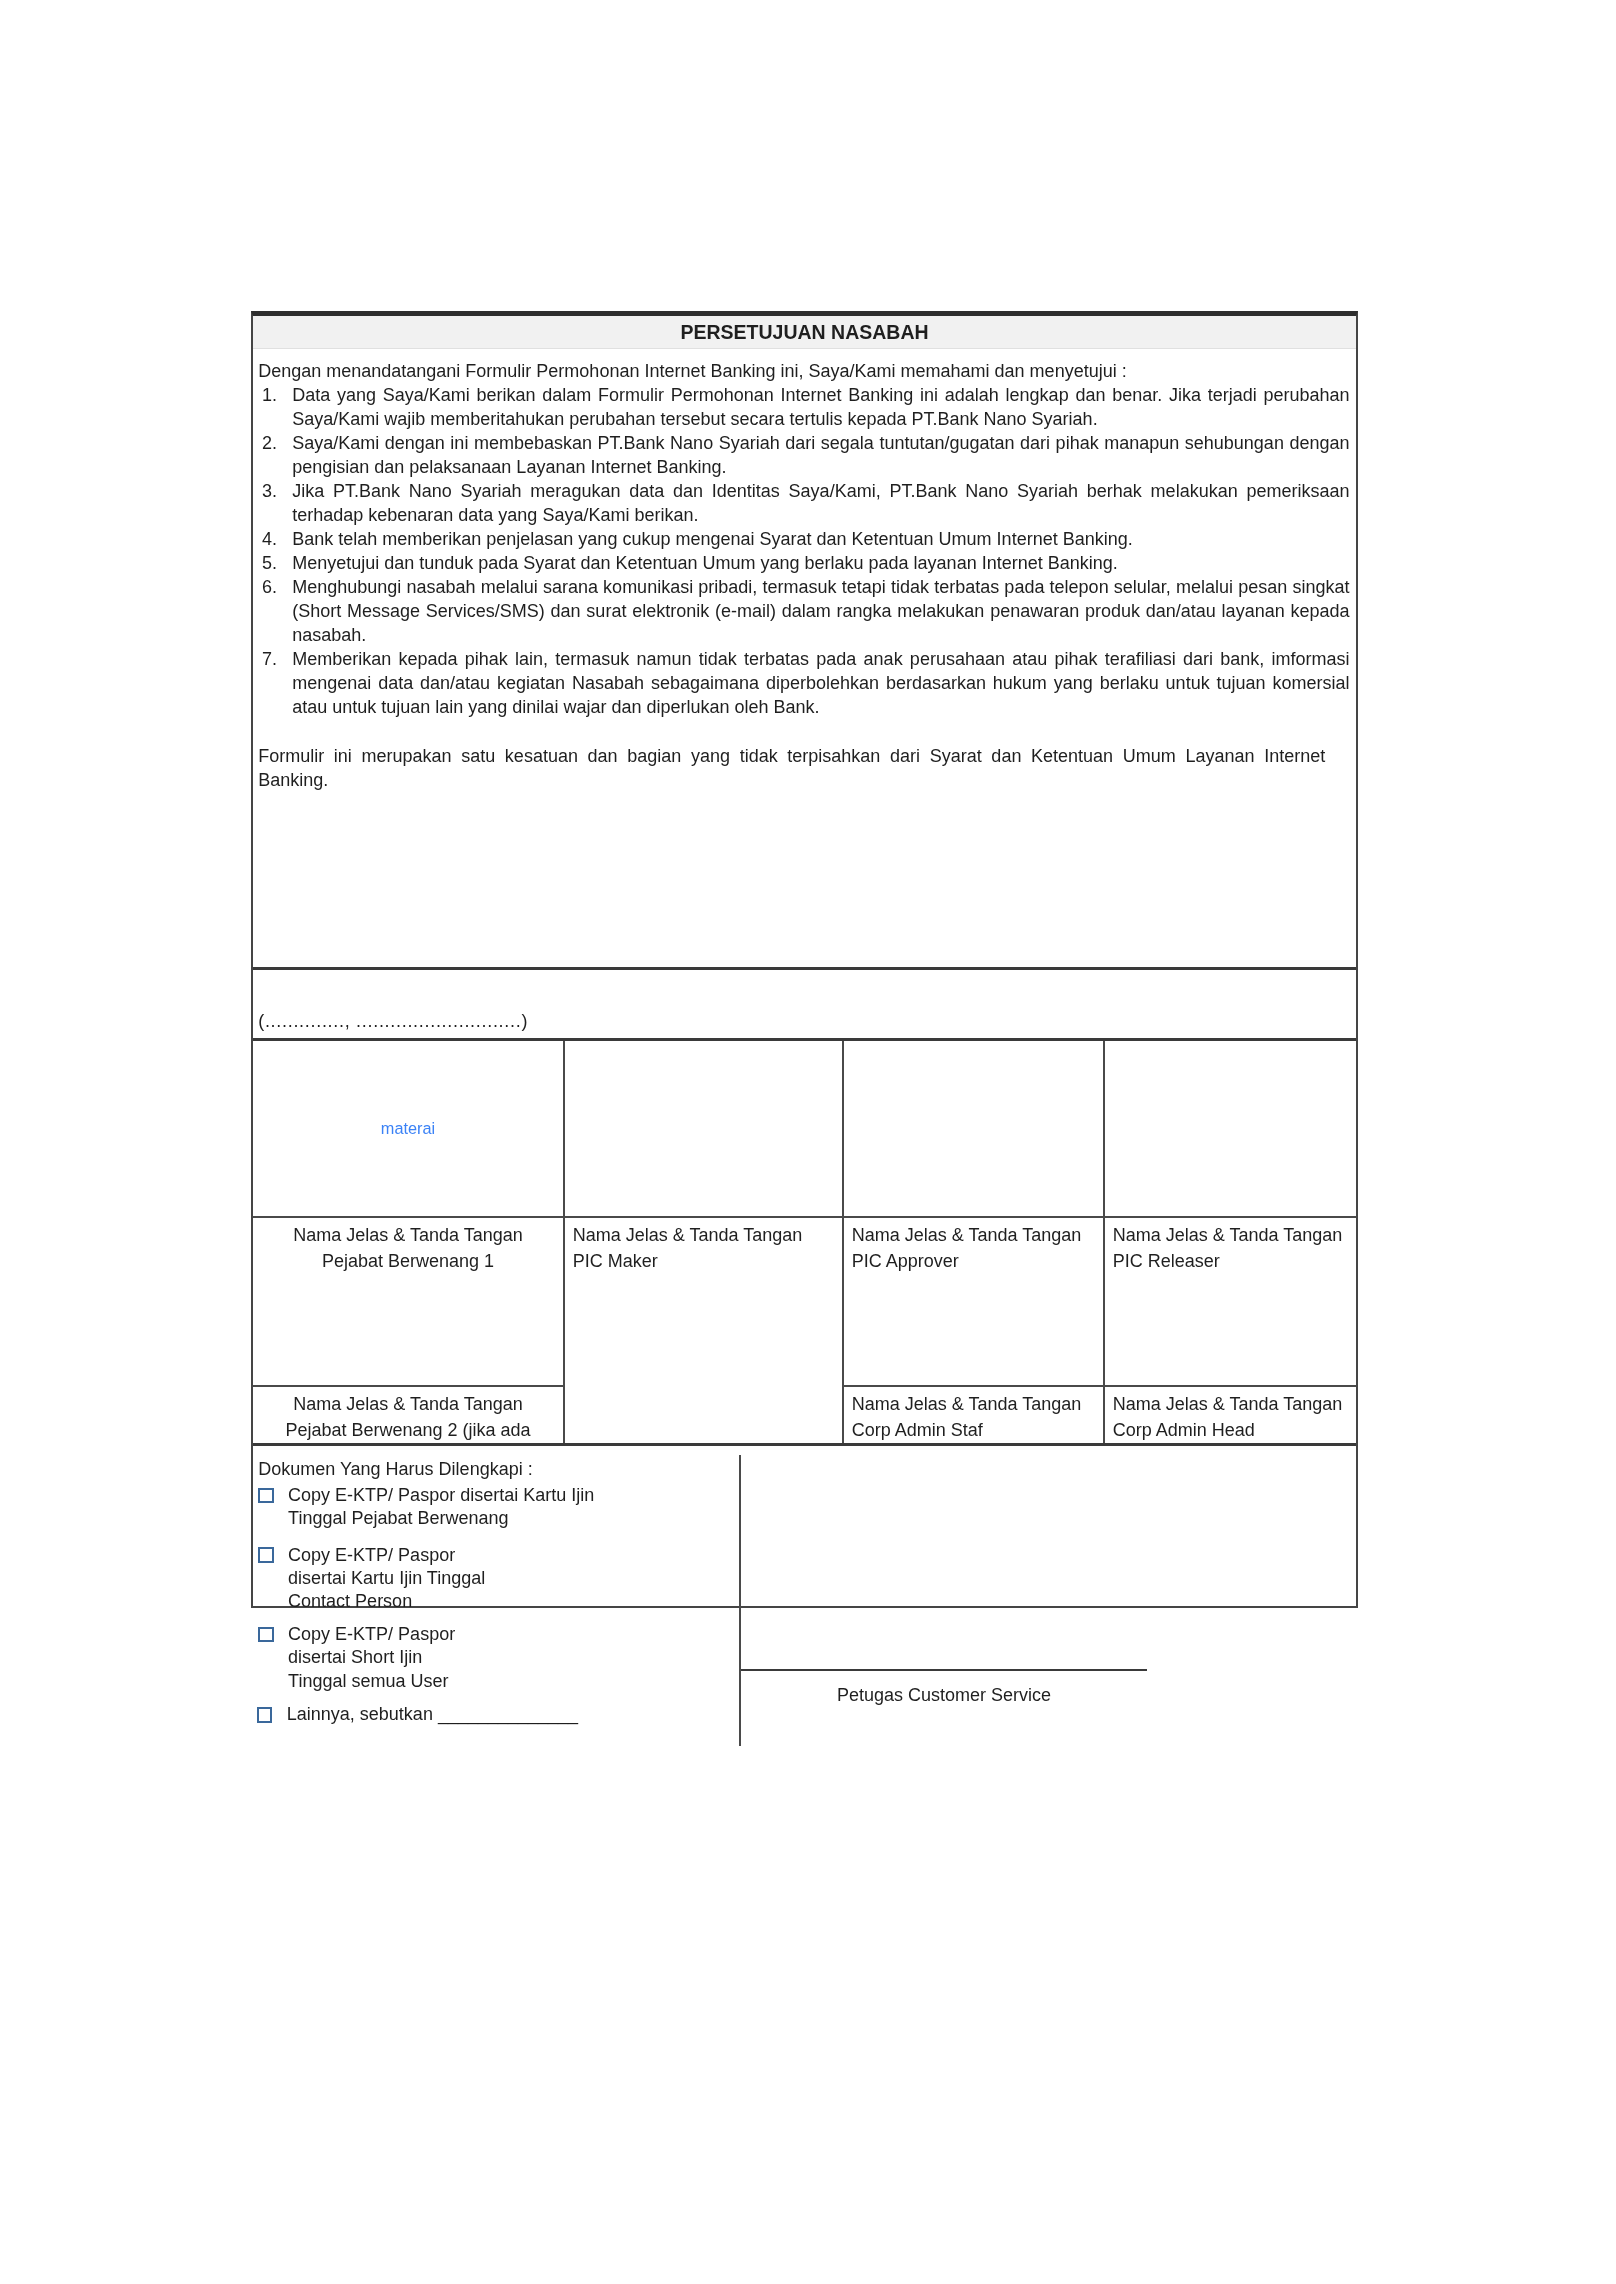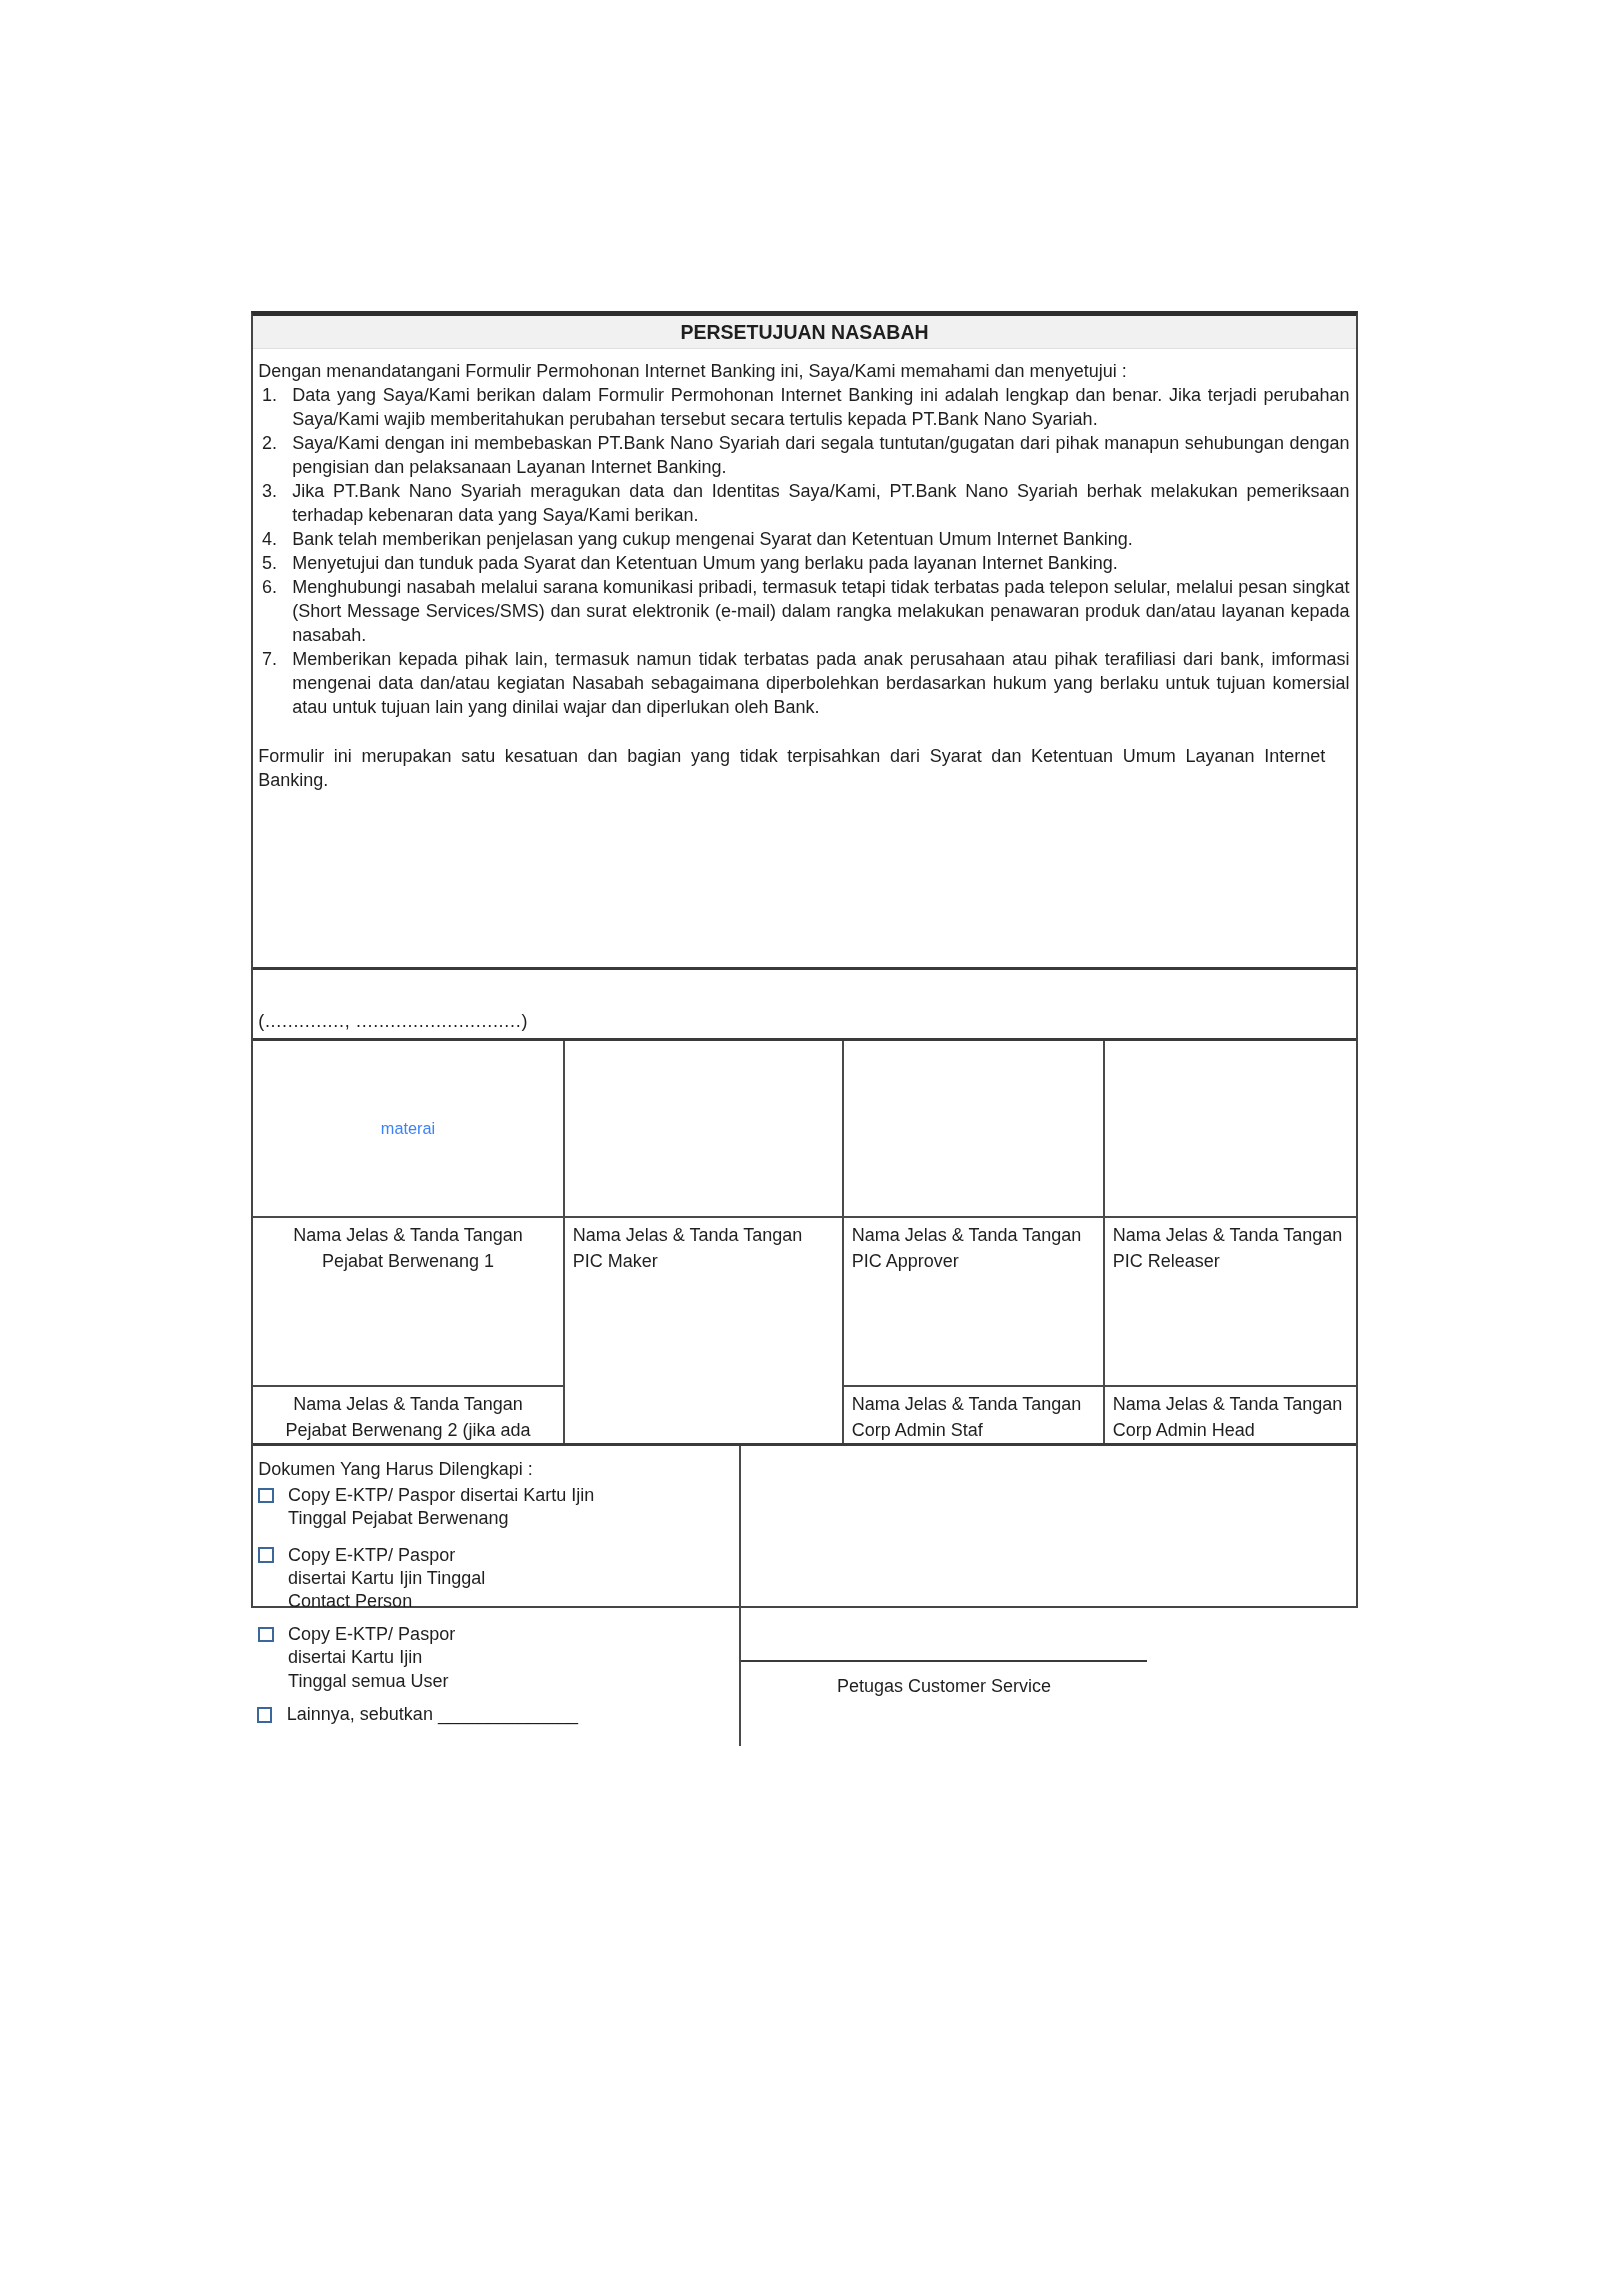--- a/index.html
+++ b/index.html
@@ -151,20 +151,21 @@
     border: 2.6px solid var(--checkbox-border, #3a689b);
     background: #ffffff;
     margin: 3.9px 0 0 1.3px;
   }
   .doc-item-4 .doc-check { margin-left: 0; }
   .doc-lines { margin-left: 14.3px; }
 
   .docs-mid {
     width: 408px;
     border-left: 2px solid #4a4a4a;
+    margin-top: 9px;
   }
   .docs-right {
     width: 340px;
     border-left: 2px solid #4a4a4a;
   }
   .sign-area {
     height: 216px;
     border-bottom: 2.6px solid #3a3a3a;
   }
   .officer-label {
@@ -294,21 +295,21 @@
           <div>Copy E-KTP/ Paspor</div>
           <div>disertai Kartu Ijin Tinggal</div>
           <div>Contact Person</div>
         </div>
       </div>
 
       <div class="doc-item doc-item-3">
         <span class="doc-check"></span>
         <div class="doc-lines">
           <div>Copy E-KTP/ Paspor</div>
-          <div>disertai Kartu Ijin</div>
+          <div>disertai Short Ijin</div>
           <div>Tinggal semua User</div>
         </div>
       </div>
 
       <div class="doc-item doc-item-4">
         <span class="doc-check"></span>
         <div class="doc-lines">
           <div>Lainnya, sebutkan ______________</div>
         </div>
       </div>

